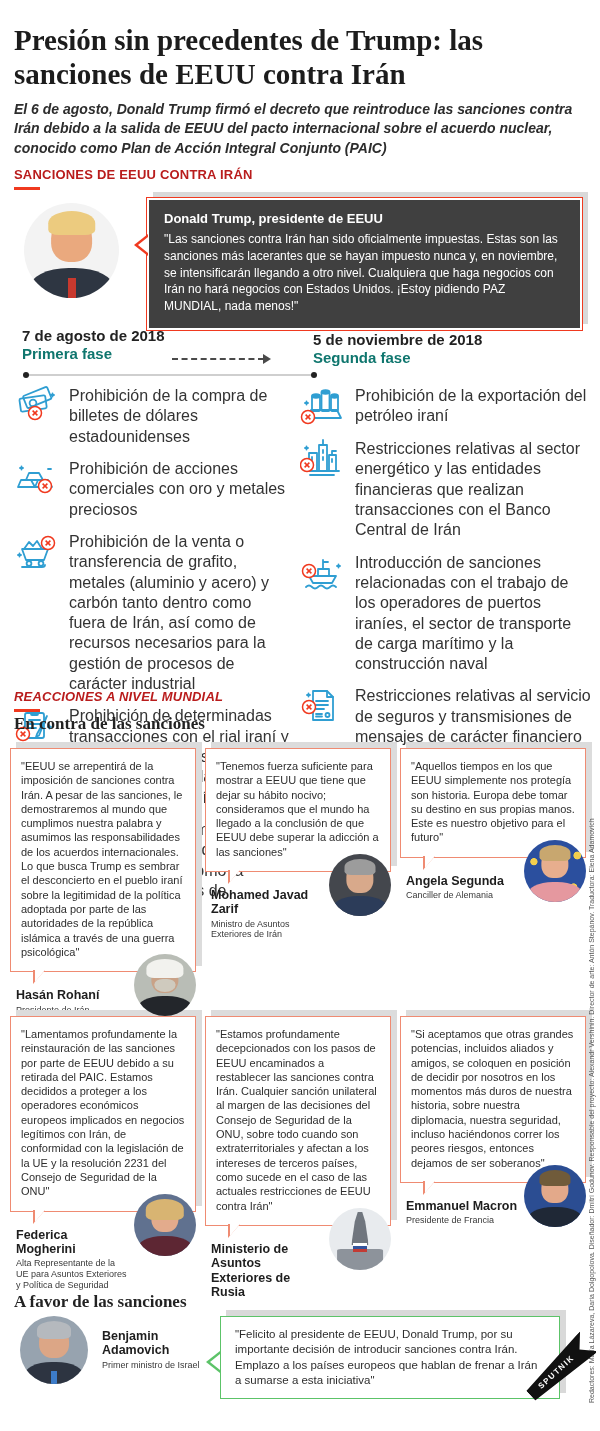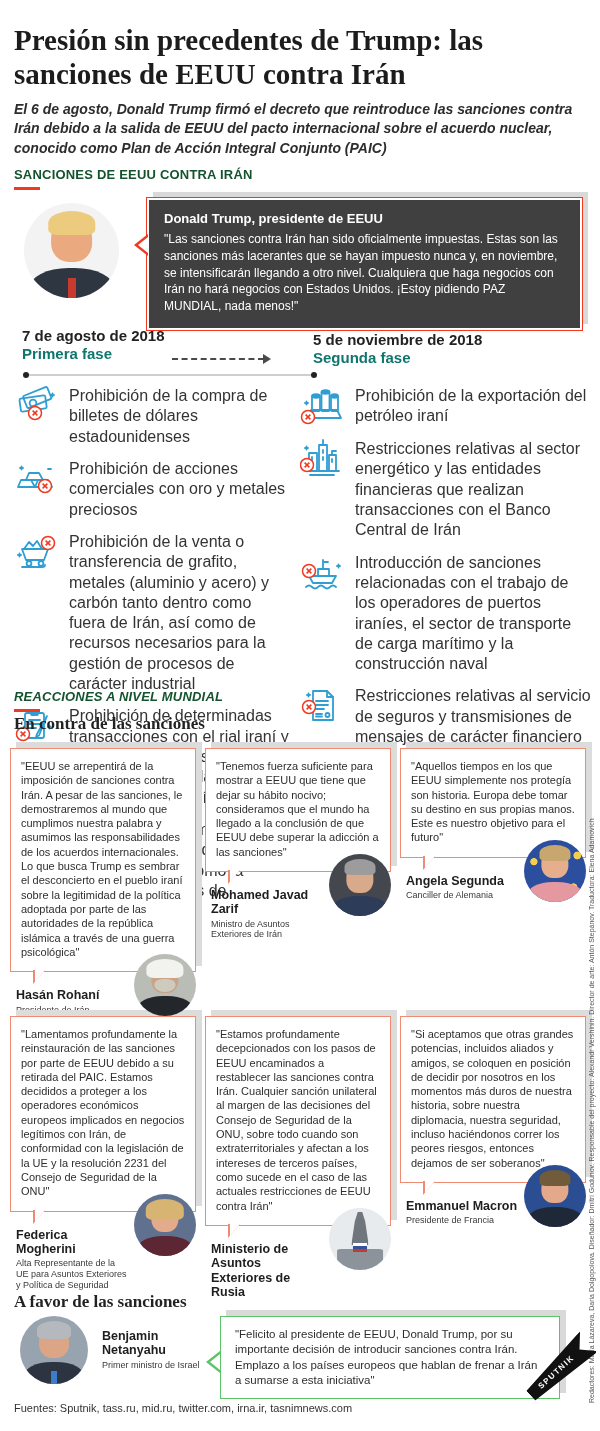--- a/index.html
+++ b/index.html
@@ -6,21 +6,21 @@
   body { background:#fff; }
   .page { position:relative; width:596px; height:1431px; background:#fff; overflow:hidden;
           font-family:"Liberation Sans", sans-serif; color:#2b2b2b; }
 
   
   .title { position:absolute; top:24px; left:14px; width:578px;
            font-family:"Liberation Serif", serif; font-weight:700;
            font-size:29px; line-height:1.16; color:#1c1c1c; }
   .intro { position:absolute; top:100px; left:14px; width:560px;
            font-style:italic; font-weight:600; font-size:14px; line-height:1.38; color:#2d2d2d; }
-  .sec-head { position:absolute; left:14px; color:#14532d; font-size:13px; font-weight:700; letter-spacing:.2px; }
+  .sec-head { position:absolute; left:14px; color:#b91c1c; font-size:13px; font-weight:700; letter-spacing:.2px; }
   .sec-head .bar { display:block; width:26px; height:3px; background:#f0391f; margin-top:5px; }
   .sub-head { position:absolute; left:14px; font-family:"Liberation Serif", serif;
               font-weight:700; font-size:17px; color:#222; }
 
   
   .trump-row { position:absolute; top:198px; left:24px; right:14px; display:flex; gap:28px; }
   .redbox { flex:1; position:relative; background:#404040; border:2px solid #fff;
             box-shadow:0 0 0 1px #f0391f, 6px -6px 0 #d9d9d9;
             padding:11px 15px 13px; color:#fff; }
   .redbox h3 { font-size:13px; margin-bottom:5px; font-weight:700; }
@@ -461,28 +461,27 @@
   </div>
 
   <div class="sub-head" style="top:1292px;">A favor de las sanciones</div>
 
   <div class="favor-row">
     <span class="avatar netanyahu">
         <span class="hair"></span>
         <span class="tie"></span>
       </span>
     <div class="fwho">
-      <div class="qname">Benjamin Netanyahu</div>
+      <div class="qname">Benjamin Adamovich</div>
       <div class="qtitle">Primer ministro de Israel</div>
     </div>
     <div class="greenbox">
       <span class="ltail" style="--tc:#5cc368"></span>
       <p>"Felicito al presidente de EEUU, Donald Trump, por su importante decisión de introducir sanciones contra Irán. Emplazo a los países europeos que hablan de frenar a Irán a sumarse a esta iniciativa"</p>
     </div>
   </div>
 
-  <div class="sources">Fuentes: Sputnik, tass.ru, mid.ru, twitter.com, irna.ir, tasnimnews.com</div>
   <div class="credits">Redactores: María Lázareva, Daria Dolgopolova. Diseñador: Dmitri Godunov. Responsable del proyecto: Alexandr Vershinin. Director de arte: Antón Stepánov. Traductora: Elena Adamovich</div>
   <div class="logo">
       <span>SPUTNIK</span>
     </div>
 
 </div>
 
 </body></html>

